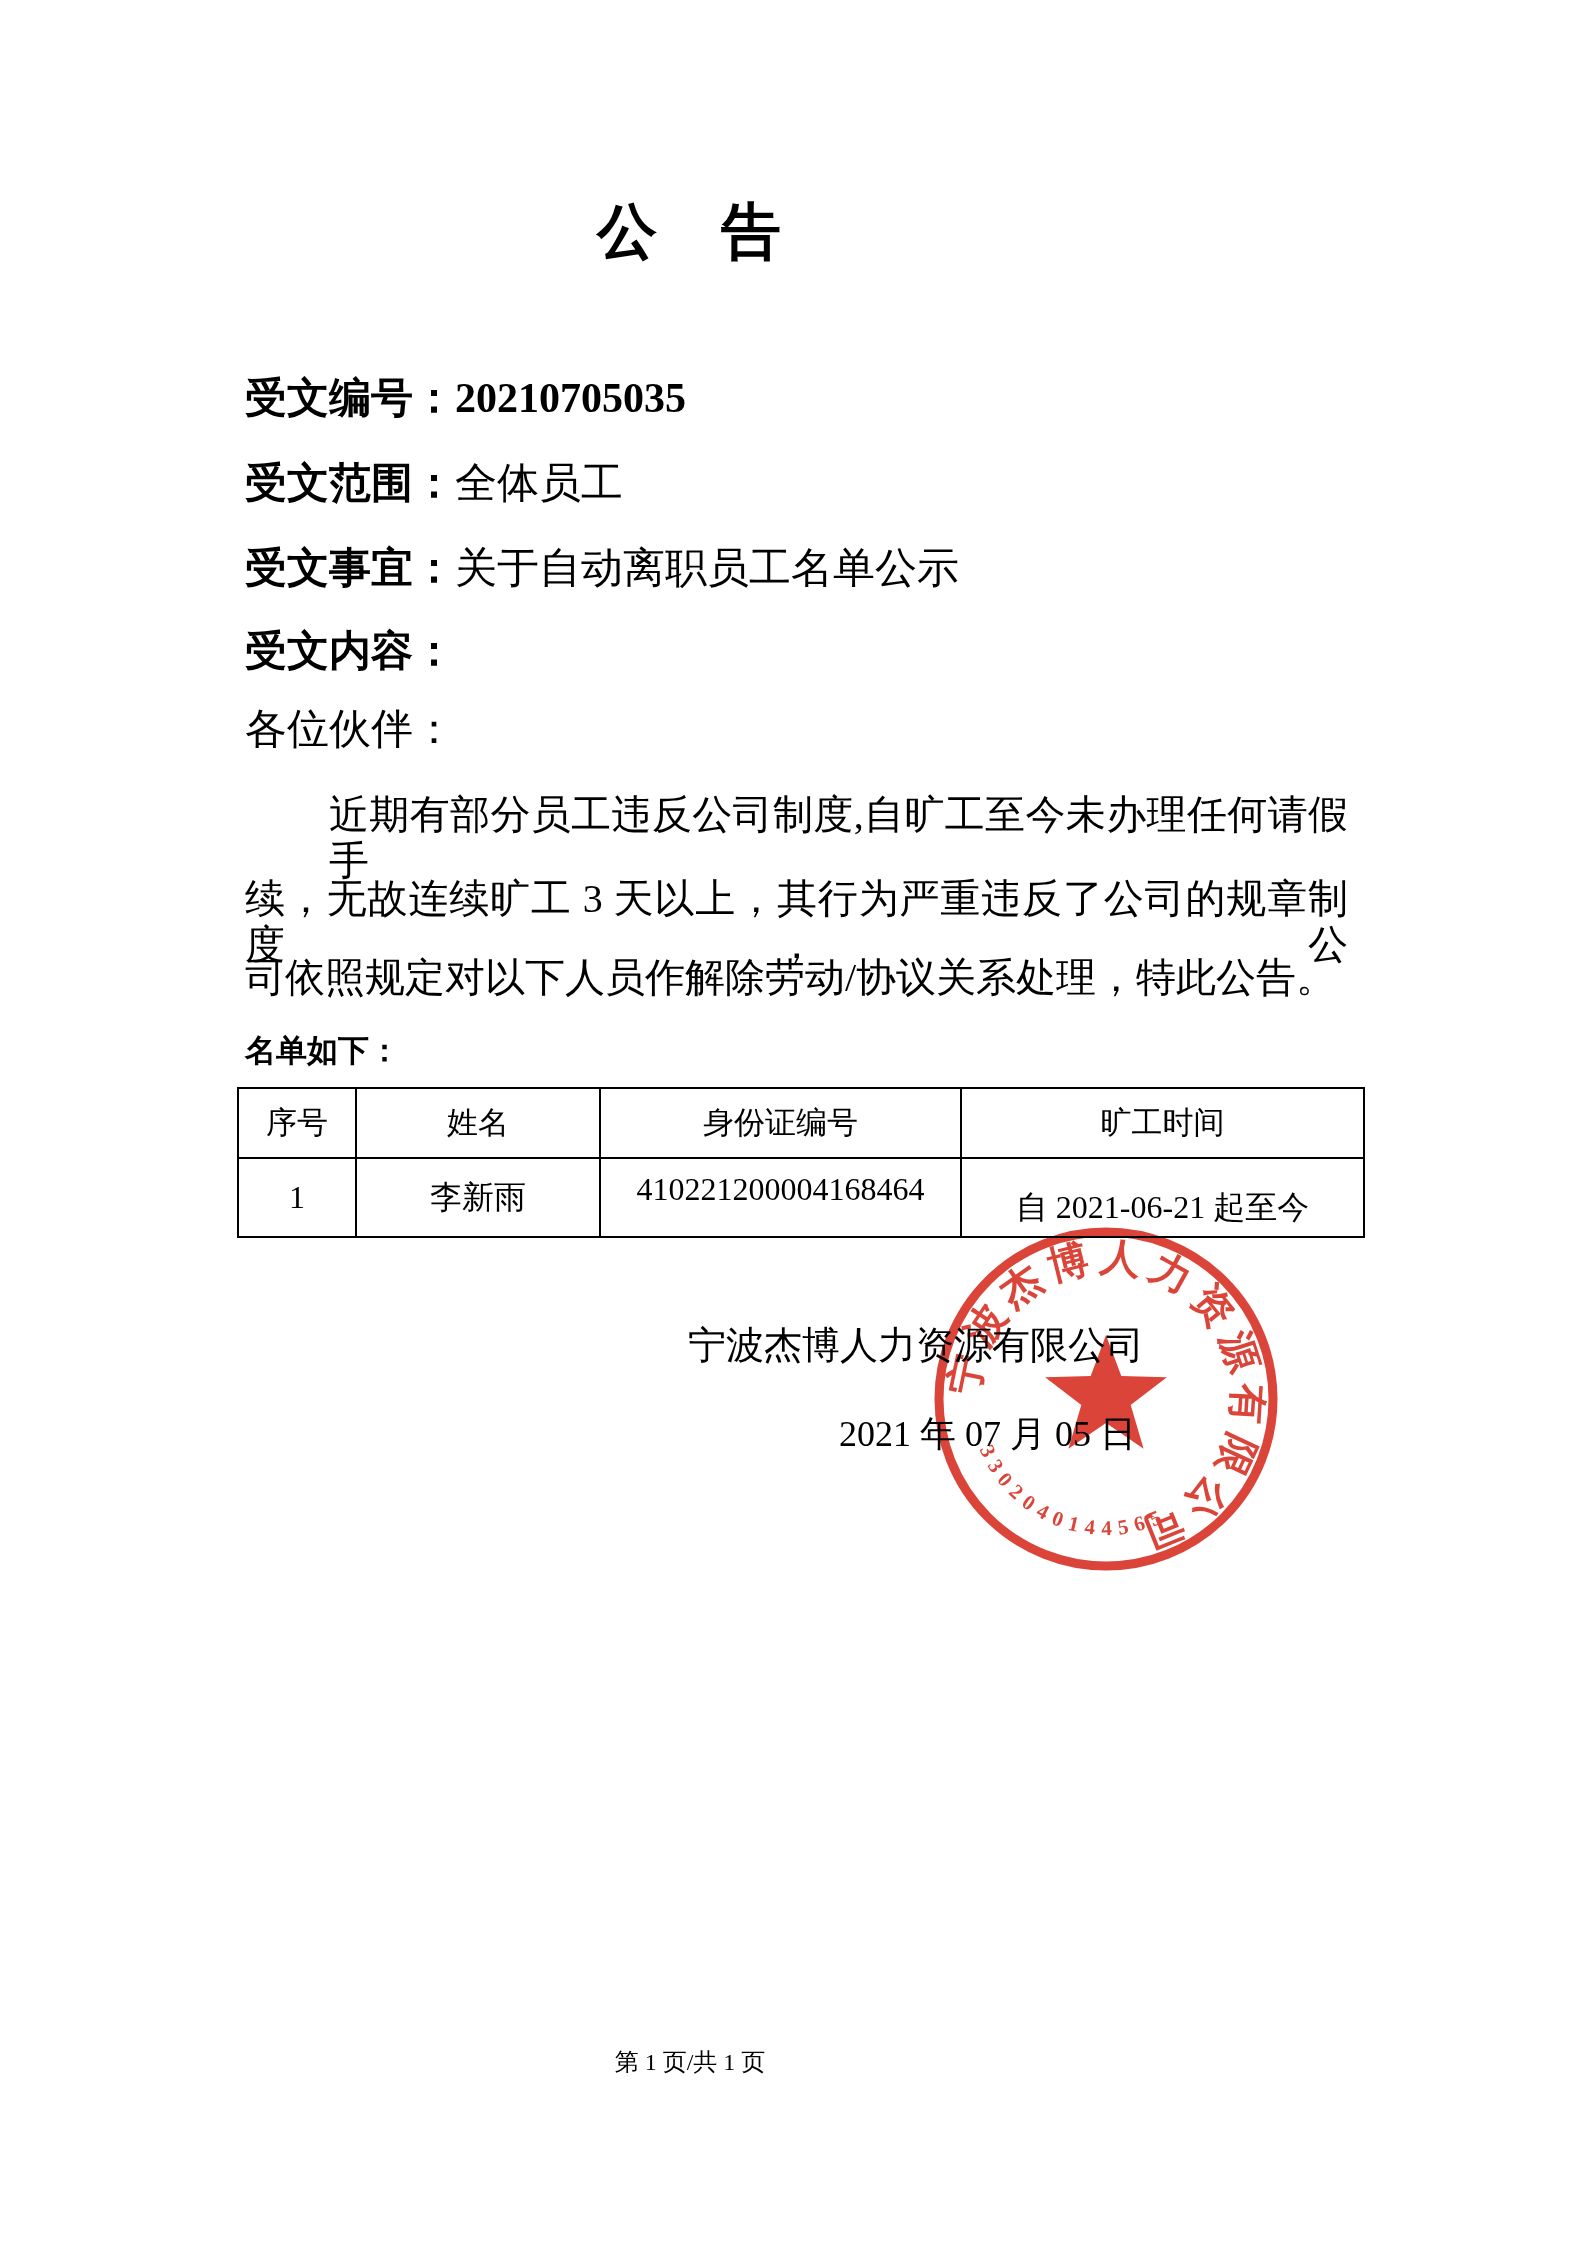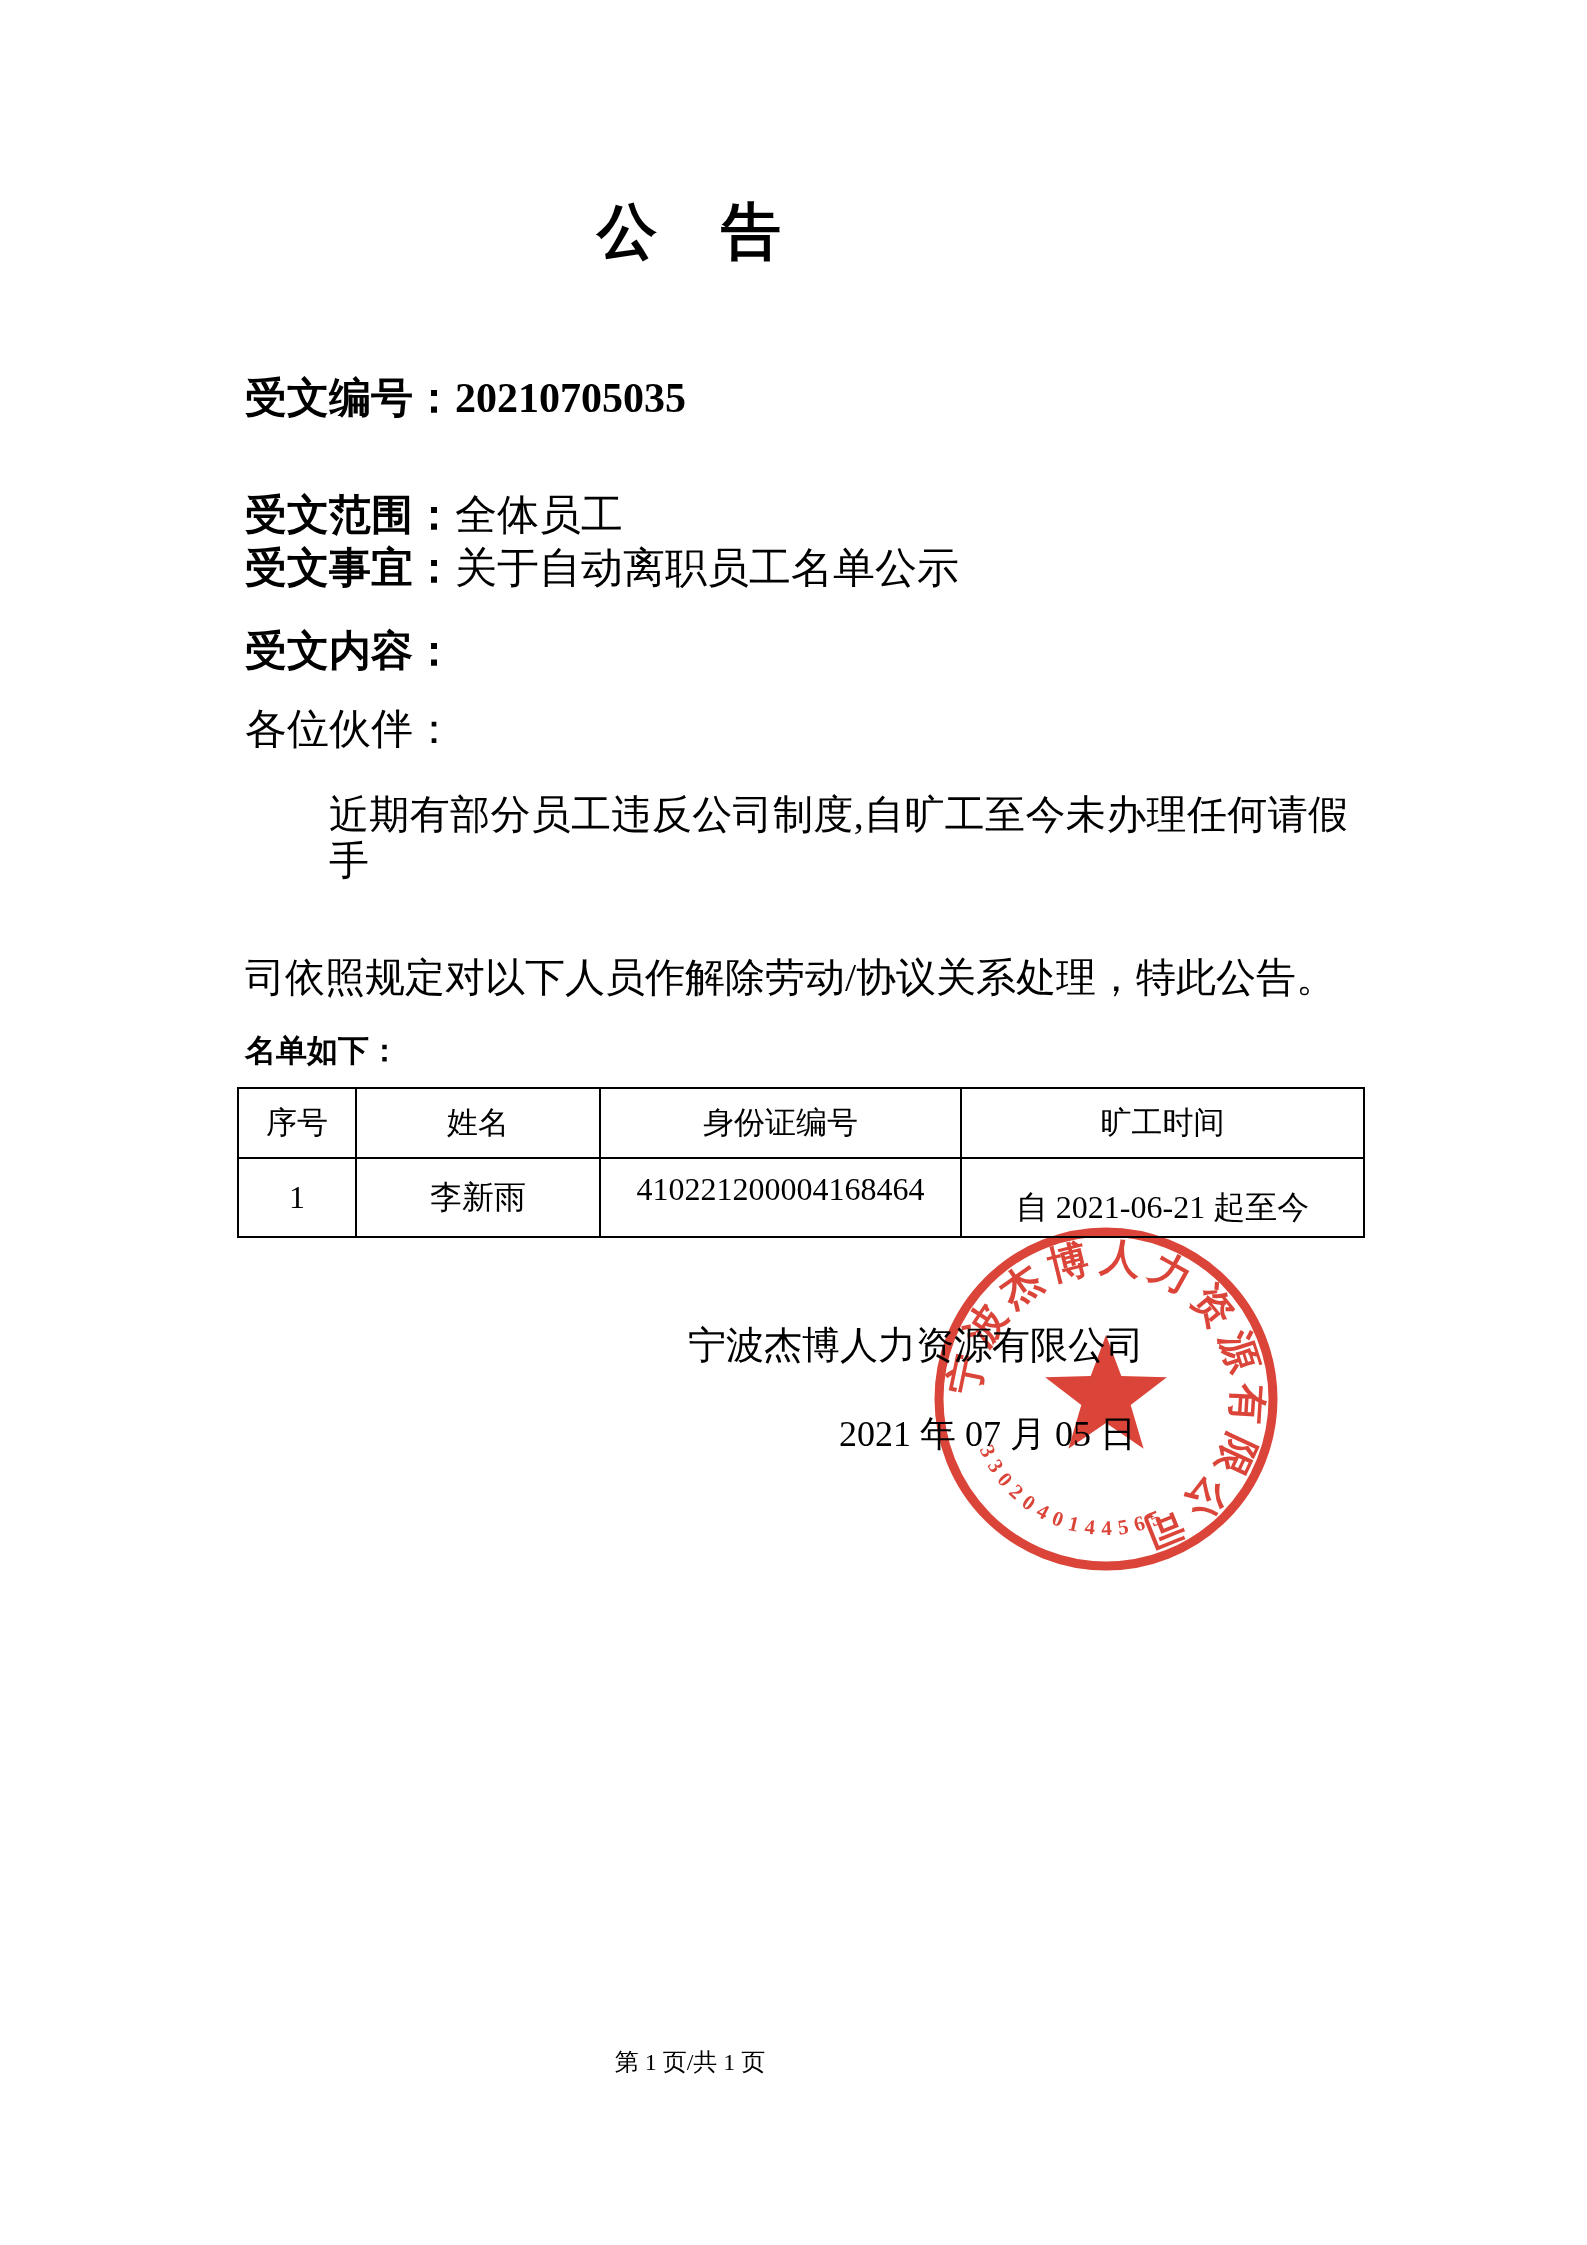--- a/index.html
+++ b/index.html
@@ -89,33 +89,34 @@
 </head>
 <body>
 
 <div class="page">
 
   <div class="doc-title">公　告</div>
 
   <div class="meta-line" style="top:375px;">
     <span class="meta-label">受文编号：</span><span class="meta-value bold">20210705035</span>
   </div>
-  <div class="meta-line" style="top:460px;margin-top:32px;">
+  <div class="meta-line" style="top:460px;">
     <span class="meta-label">受文范围：</span><span class="meta-value">全体员工</span>
   </div>
   <div class="meta-line" style="top:545px;">
     <span class="meta-label">受文事宜：</span><span class="meta-value">关于自动离职员工名单公示</span>
   </div>
   <div class="meta-line" style="top:628px;">
     <span class="meta-label">受文内容：</span><span class="meta-value"></span>
   </div>
 
   <div class="salutation">各位伙伴：</div>
 
   <div class="para-line indent" style="top:792px;">近期有部分员工违反公司制度,自旷工至今未办理任何请假手</div>
+  <div class="para-line" style="top:876px;">续，无故连续旷工 3 天以上，其行为严重违反了公司的规章制度，公</div>
   <div class="para-line last" style="top:955px;">司依照规定对以下人员作解除劳动/协议关系处理，特此公告。</div>
 
   <div class="list-label">名单如下：</div>
 
   <table class="roster">
     <colgroup>
       <col class="col-idx">
         <col class="col-name">
         <col class="col-id">
         <col class="col-abs">

